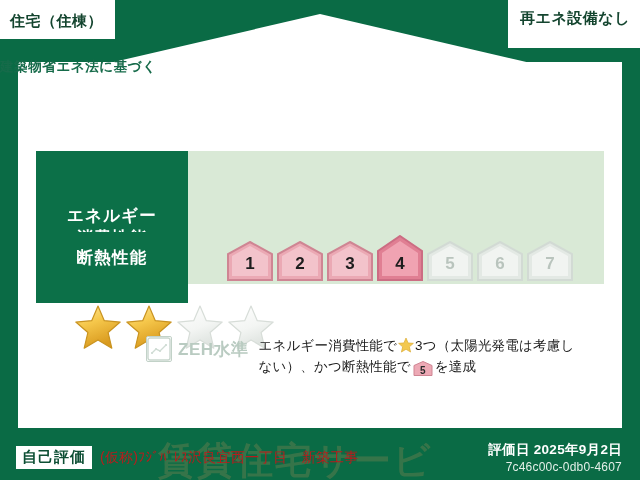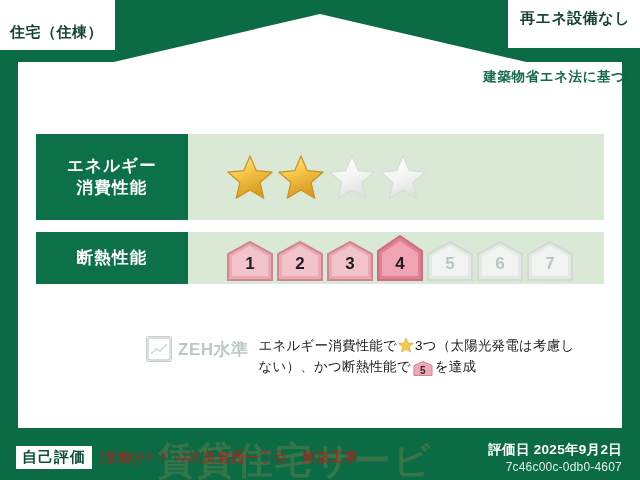--- a/index.html
+++ b/index.html
@@ -55,21 +55,21 @@
     background: #ffffff;
     display: flex;
     align-items: center;
     justify-content: center;
     font-size: 15px;
     font-weight: bold;
     color: #14452f;
     letter-spacing: 0.5px;
     z-index: 5;
   }
-  .corner-tag.left  { left: 0;  padding: 14px 12px 0 10px; }
+  .corner-tag.left  { left: 0;  padding: 3px 12px 0 10px; }
   .corner-tag.right { right: 0; padding: 0 10px 12px 12px; }
 
   
   .frame-left, .frame-right {
     position: absolute;
     top: 36px;
     width: 18px;
     height: 444px;
     background: #0a6b45;
   }
@@ -81,23 +81,22 @@
     left: 0; bottom: 0;
     width: 640px; height: 52px;
     background: #0a6b45;
   }
 
   
   .title-block {
     position: absolute;
     left: 0; top: 58px;
     width: 640px;
-    text-align: right;
+    text-align: left;
     z-index: 4;
-    margin-top: 10px;
   }
   .title-sub {
     font-size: 13.5px;
     font-weight: bold;
     color: #166b4a;
     letter-spacing: 0.6px;
     line-height: 1.3;
   }
   .title-main {
     font-size: 25px;
@@ -120,21 +119,21 @@
 
   
   .perf-row {
     position: absolute;
     left: 18px;
     width: 568px;
     background: #d9e9d6;
     display: flex;
     align-items: stretch;
   }
-  .perf-row.energy     { top: 10px;  height: 86px; }
+  .perf-row.energy     { top: 27px;  height: 86px; flex-direction: column; }
   .perf-row.insulation { top: 108px; height: 52px; }
 
   .perf-label {
     width: 152px;
     flex: 0 0 152px;
     background: #0c7048;
     color: #ffffff;
     display: flex;
     flex-direction: column;
     align-items: center;

